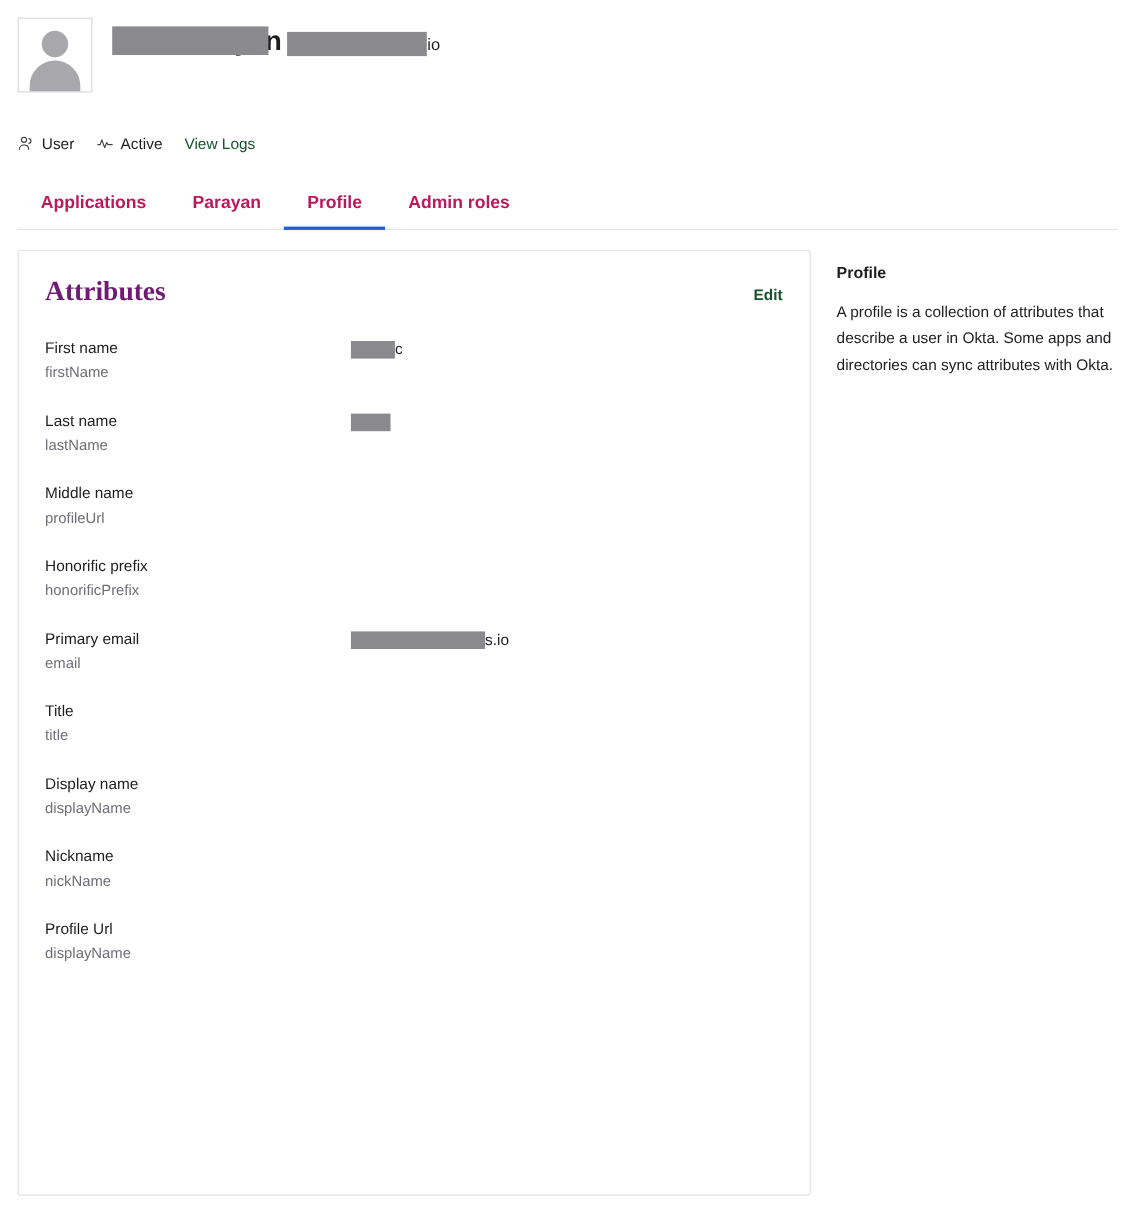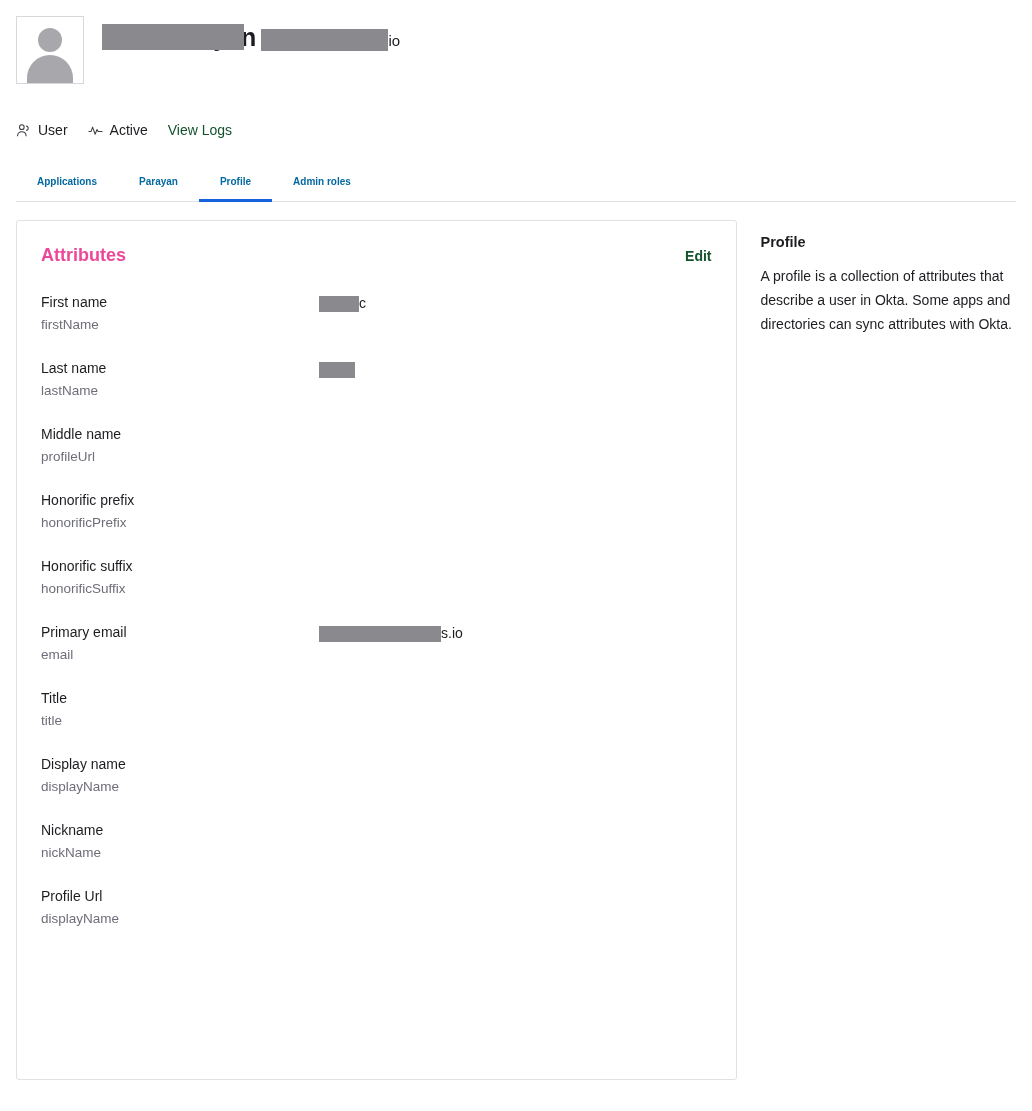--- a/index.html
+++ b/index.html
@@ -117,23 +117,23 @@
   
   .tabs {
     display: flex;
     gap: 0;
     margin-top: 28px;
     border-bottom: 1px solid #dfe1e2;
     position: relative;
   }
   .tab {
     padding: 10px 21px 12px 21px;
-    font-size: 10px;
-    font-weight: bold;
-    color: #0369a1;
+    font-size: 16px;
+    font-weight: bold;
+    color: #be185d;
     cursor: pointer;
     border-bottom: 3px solid transparent;
     margin-bottom: -1px;
     white-space: nowrap;
     text-align: center;
   }
   .tab.active {
     border-bottom-color: #1662dd;
   }
 
@@ -152,24 +152,25 @@
     padding: 24px 24px 10px 24px;
     min-height: 860px;
   }
   .card-head {
     display: flex;
     align-items: baseline;
     justify-content: space-between;
     margin-bottom: 26px;
   }
   .card-title {
-    font-size: 18px;
+    font-size: 25px;
     font-weight: bold;
     margin: 0;
-    color: #ec4899;
+    color: #701a75;
+    font-family: Liberation Serif, serif;
   }
   .edit-link {
     color: #14532d;
     font-size: 14px;
     font-weight: bold;
     cursor: pointer;
     text-decoration: none;
   }
 
   .attr-row {
@@ -317,27 +318,20 @@
       </div>
 
       <div class="attr-row">
         <div class="attr-labels">
           <div class="attr-label">Honorific prefix</div>
           <div class="attr-key">honorificPrefix</div>
         </div>
         <div class="attr-value"></div>
       </div>
 
-      <div class="attr-row">
-        <div class="attr-labels">
-          <div class="attr-label">Honorific suffix</div>
-          <div class="attr-key">honorificSuffix</div>
-        </div>
-        <div class="attr-value"></div>
-      </div>
 
       <div class="attr-row">
         <div class="attr-labels">
           <div class="attr-label">Primary email</div>
           <div class="attr-key">email</div>
         </div>
         <div class="attr-value">
           <span class="redact r-mid"></span><span>s.io</span>
         </div>
       </div>

